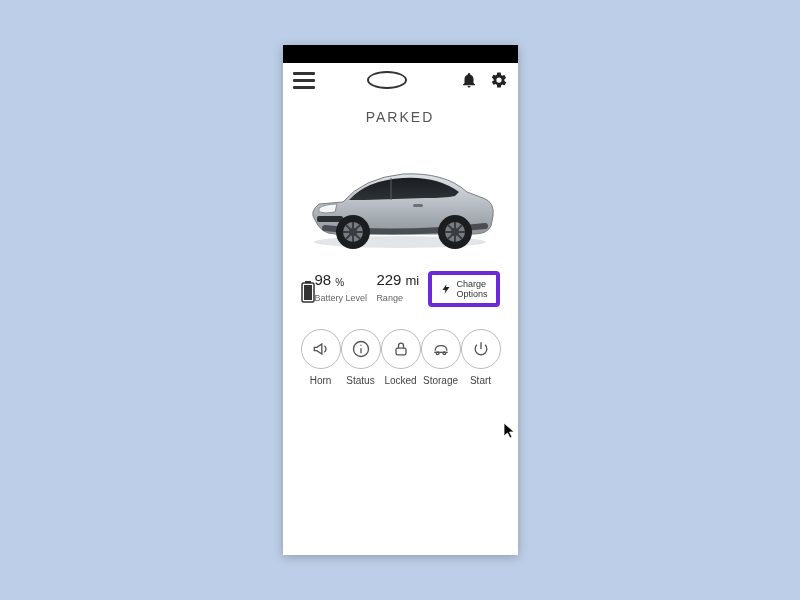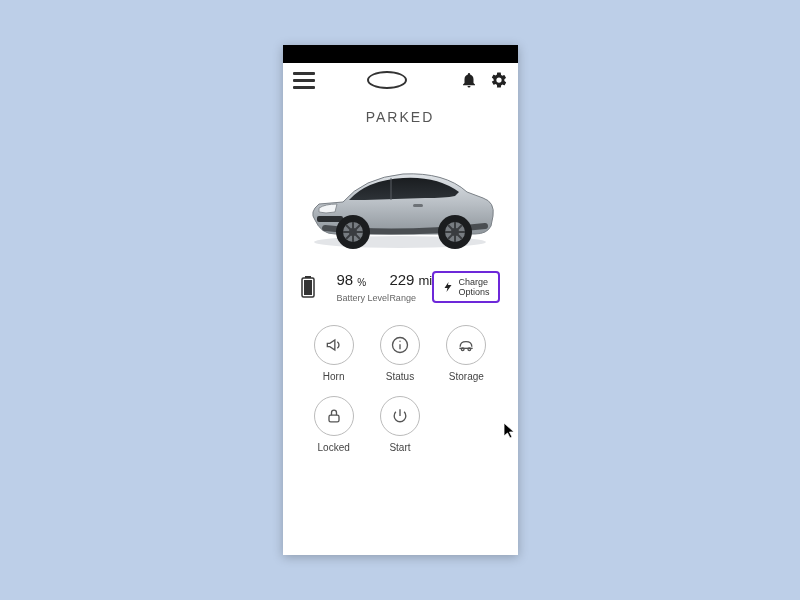--- a/index.html
+++ b/index.html
@@ -55,38 +55,38 @@
   .stats-row {
     display:flex;
     align-items:flex-start;
     justify-content:space-between;
     padding: 8px 18px 0 18px;
   }
   .stat { display:flex; flex-direction:column; }
   .stat-val { font-size:15px; font-weight:500; color:#222; display:flex; align-items:flex-end; gap:4px;}
   .stat-val .pct { font-size:10px; }
   .stat-sub { font-size:9px; color:#666; margin-top:5px; }
-  .battery-stat { display:flex; align-items:center; gap:22px; }
+  .battery-stat { display:flex; align-items:flex-end; gap:0; }
   .battery-icon { width:14px; height:22px; }
   .charge-btn {
-    border:2px solid #6d28d9;
+    border:4px solid #6d28d9;
     border-radius:4px;
     display:flex;
     align-items:center;
     gap:4px;
     padding:4px 8px;
     font-size:9px;
     line-height:10px;
     cursor:pointer;
     background:#fff;
   }
   .charge-btn svg { width:12px; height:12px; fill:#222; }
   .grid {
     display:grid;
-    grid-template-columns: repeat(3, 1fr);
+    grid-template-columns: repeat(5, 1fr);
     gap: 14px 0;
     padding: 22px 18px 0 18px;
   }
   .tile {
     display:flex;
     flex-direction:column;
     align-items:center;
     cursor:pointer;
   }
   .tile .circle {
@@ -242,42 +242,42 @@
             <line x1="12" y1="11" x2="12" y2="17"></line>
             <circle cx="12" cy="7.5" r="0.8" fill="#555" stroke="none"></circle>
       </svg>
         </div>
       <div class="label">Status</div>
     </div>
 
     <div class="tile">
       <div class="circle">
           <svg viewBox="0 0 24 24">
+        <rect x="6" y="11" width="12" height="8" rx="2"></rect>
+            <path d="M9 11 V8 a3 3 0 0 1 6 0 v3"></path>
+      </svg>
+        </div>
+      <div class="label">Locked</div>
+    </div>
+
+    <div class="tile">
+      <div class="circle">
+          <svg viewBox="0 0 24 24">
         <path d="M5 14 q0 -6 7 -6 q7 0 7 6"></path>
             <path d="M4 16 h16"></path>
             <circle cx="8" cy="17" r="1.6"></circle>
             <circle cx="16" cy="17" r="1.6"></circle>
       </svg>
         </div>
       <div class="label">Storage</div>
     </div>
 
     <div class="tile">
       <div class="circle">
           <svg viewBox="0 0 24 24">
-        <rect x="6" y="11" width="12" height="8" rx="2"></rect>
-            <path d="M9 11 V8 a3 3 0 0 1 6 0 v3"></path>
-      </svg>
-        </div>
-      <div class="label">Locked</div>
-    </div>
-
-    <div class="tile">
-      <div class="circle">
-          <svg viewBox="0 0 24 24">
         <path d="M12 4 v8"></path>
             <path d="M7 7 a7 7 0 1 0 10 0"></path>
       </svg>
         </div>
       <div class="label">Start</div>
     </div>
 
   </div>
 
   <div class="cursor">

